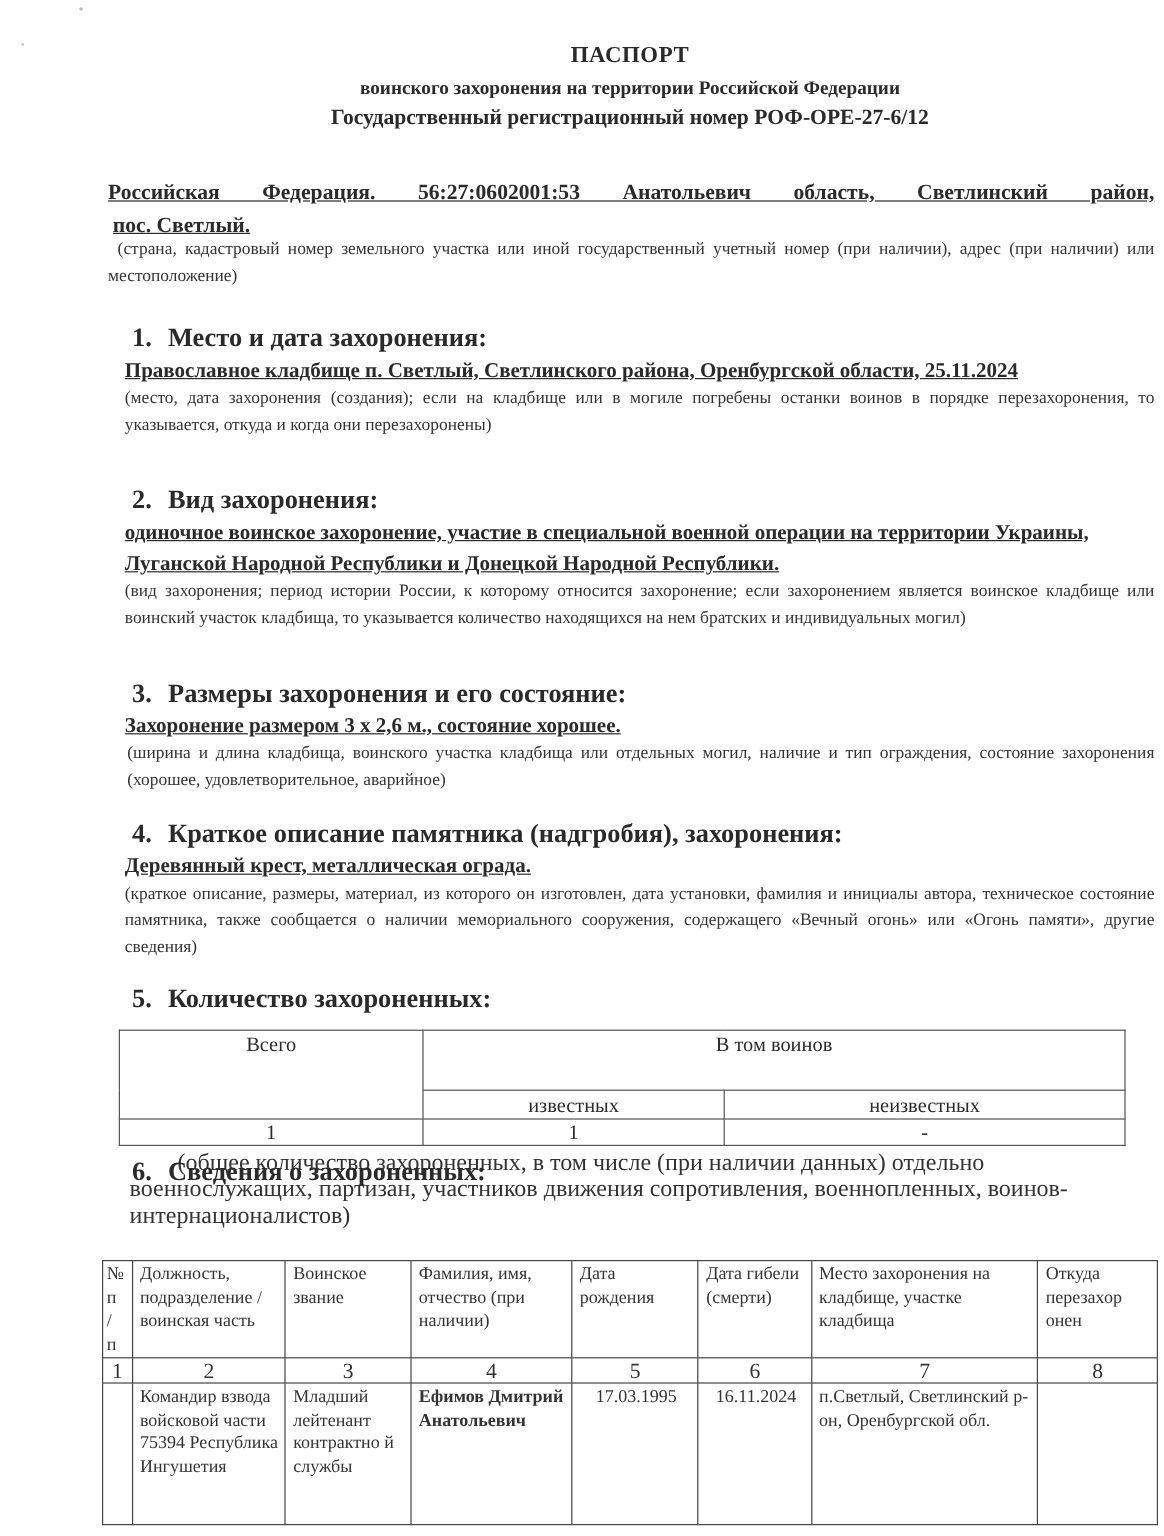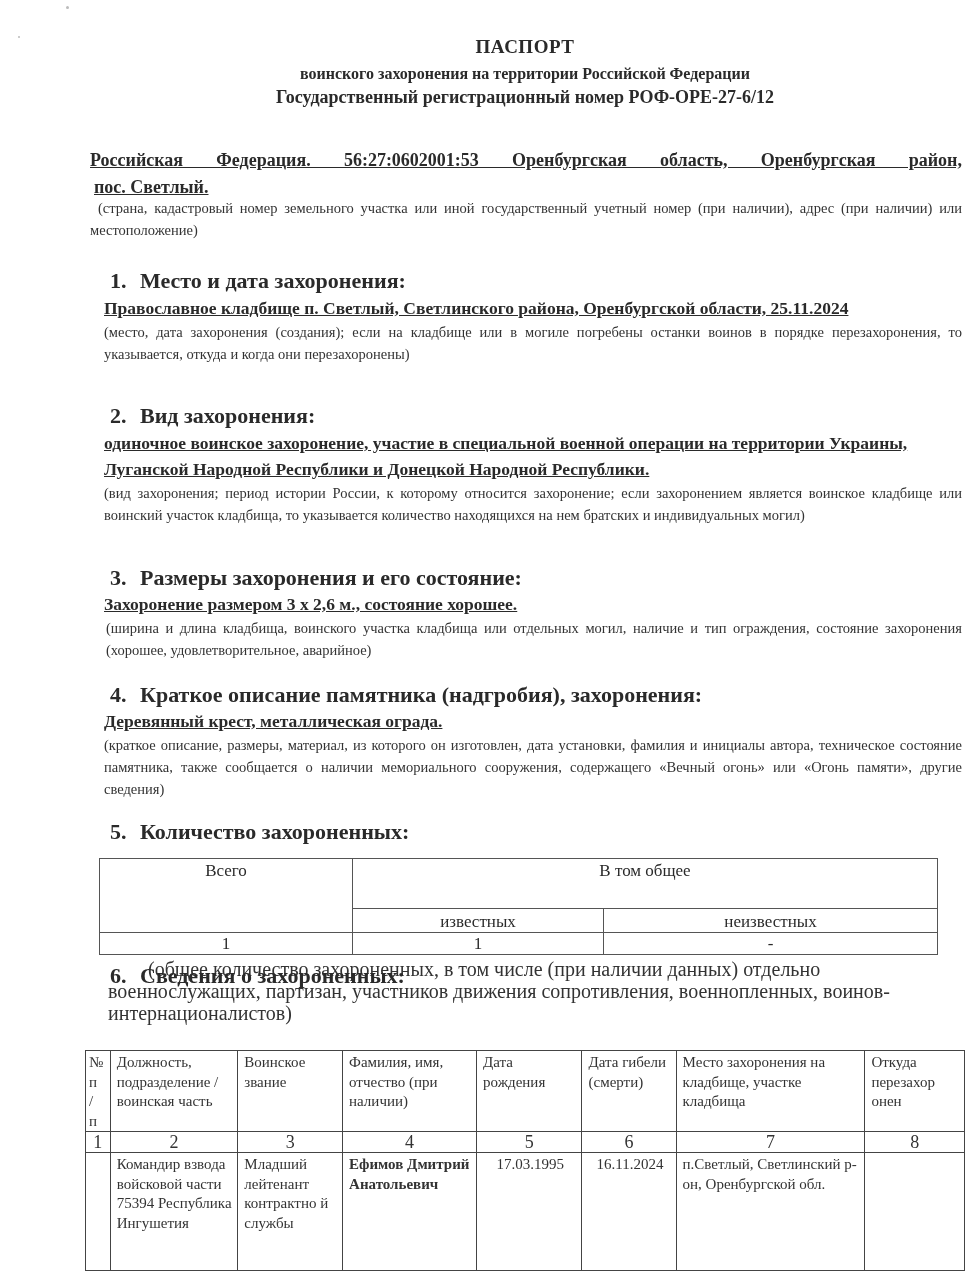--- a/index.html
+++ b/index.html
@@ -47,21 +47,21 @@
 <div class="page">
   <span class="scan-mark" style="left:66px;top:6px;"></span>
   <span class="scan-mark" style="left:18px;top:36px;width:2px;height:2px;"></span>
 
   <div class="title-block">
     <div class="t1">ПАСПОРТ</div>
     <div class="t2">воинского захоронения на территории Российской Федерации</div>
     <div class="t3">Государственный регистрационный номер РОФ-ОРЕ-27-6/12</div>
   </div>
 
-  <div class="addr">Российская Федерация. 56:27:0602001:53 Оренбургская область, Оренбургская район,</div>
+  <div class="addr">Российская Федерация. 56:27:0602001:53 Анатольевич область, Светлинский район,</div>
   <div class="addr2">пос. Светлый.</div>
   <div class="hint addr-hint">(страна, кадастровый номер земельного участка или иной государственный учетный номер (при наличии), адрес (при наличии) или местоположение)</div>
 
   <div class="sec" style="top:270px;">
     <div class="sec-head"><span class="num">1.</span><span>Место и дата захоронения:</span></div>
     <div class="sec-val" style="margin-left:-6px;margin-top:3px;">Православное кладбище п. Светлый, Светлинского района, Оренбургской области, 25.11.2024</div>
     <div class="hint sec-hint" style="margin-left:-6px;">(место, дата захоронения (создания); если на кладбище или в могиле погребены останки воинов в порядке перезахоронения, то указывается, откуда и когда они перезахоронены)</div>
   </div>
 
   <div class="sec" style="top:405px;">
@@ -83,21 +83,21 @@
   </div>
 
   <div class="sec" style="top:821px;">
     <div class="sec-head"><span class="num">5.</span><span>Количество захороненных:</span></div>
   </div>
 
   <table class="count-table">
     <tbody>
         <tr style="height:50px;">
       <td rowspan="2" style="width:252px;vertical-align:top;padding-top:2px;">Всего</td>
-      <td colspan="2" style="vertical-align:top;padding-top:2px;">В том общее</td>
+      <td colspan="2" style="vertical-align:top;padding-top:2px;">В том воинов</td>
     </tr>
     <tr style="height:24px;">
       <td style="width:250px;vertical-align:bottom;">известных</td>
       <td style="vertical-align:bottom;">неизвестных</td>
     </tr>
     <tr style="height:22px;">
       <td>1</td>
       <td>1</td>
       <td>-</td>
     </tr>

